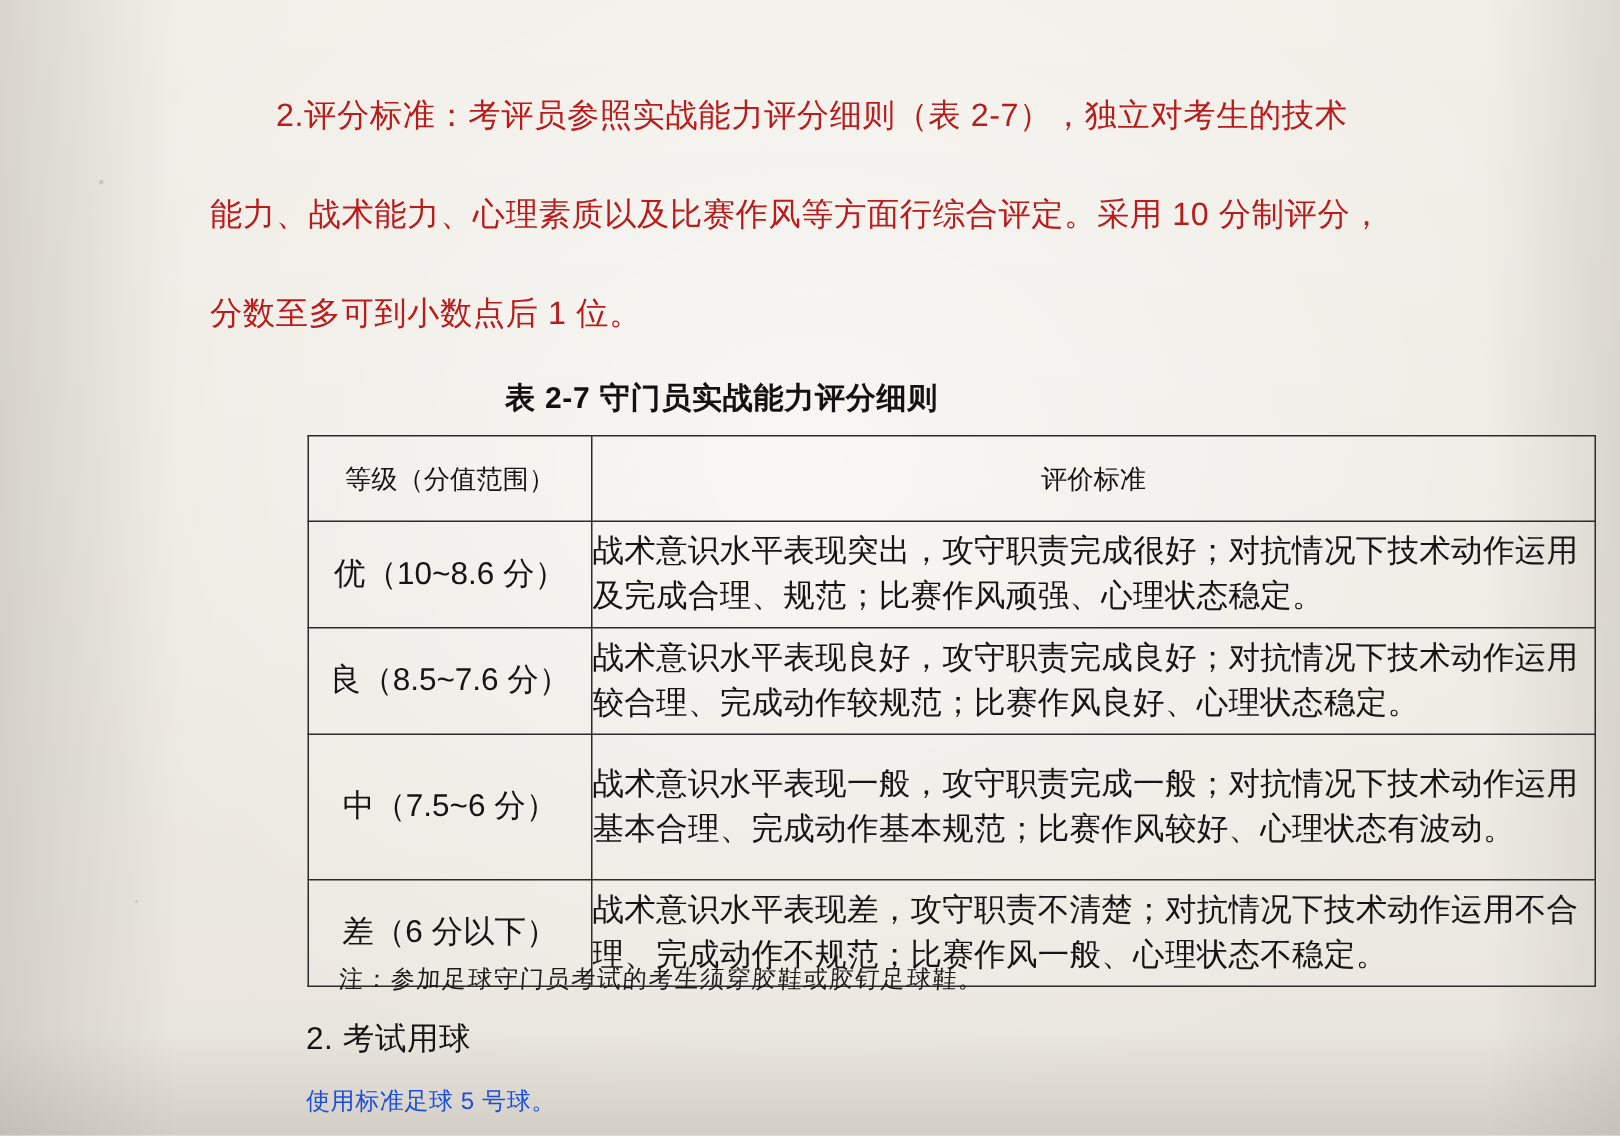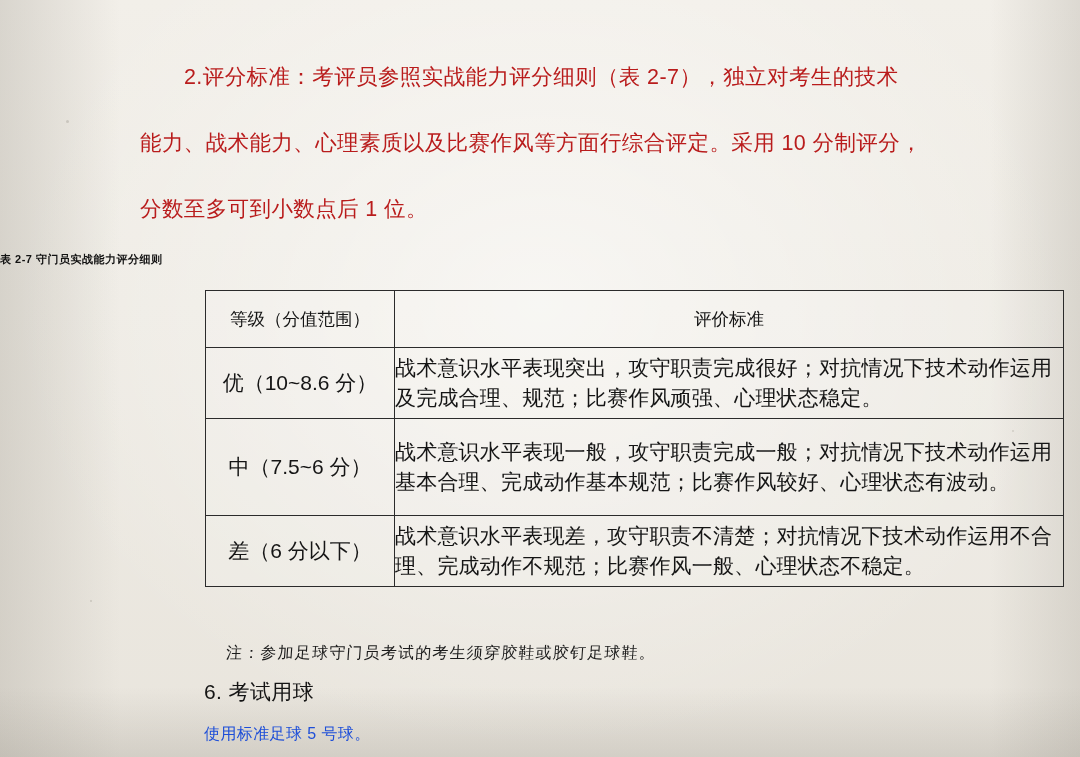--- a/index.html
+++ b/index.html
@@ -58,21 +58,22 @@
     letter-spacing: 0.4px;
   }
   .para .indent { display: inline-block; width: 44px; }
 
   
   .table-caption {
     position: absolute;
     top: 252px;
     left: 0;
     width: 962px;
-    font-size: 11px;
+    text-align: center;
+    font-size: 20px;
     font-weight: 700;
     color: #121212;
     letter-spacing: 0.5px;
   }
 
   
   table.rubric {
     position: absolute;
     left: 205px;
     top: 290px;
@@ -180,29 +181,33 @@
       <tr>
         <th class="h-level">等级（分值范围）</th>
         <th class="h-criteria">评价标准</th>
       </tr>
     </thead>
     <tbody>
       <tr class="r0">
         <td class="c-level">优（10~8.6 分）</td>
         <td class="c-desc">战术意识水平表现突出，攻守职责完成很好；对抗情况下技术动作运用及完成合理、规范；比赛作风顽强、心理状态稳定。</td>
       </tr>
+      <tr class="r1">
+        <td class="c-level">良（8.5~7.6 分）</td>
+        <td class="c-desc">战术意识水平表现良好，攻守职责完成良好；对抗情况下技术动作运用较合理、完成动作较规范；比赛作风良好、心理状态稳定。</td>
+      </tr>
       <tr class="r2">
         <td class="c-level">中（7.5~6 分）</td>
         <td class="c-desc">战术意识水平表现一般，攻守职责完成一般；对抗情况下技术动作运用基本合理、完成动作基本规范；比赛作风较好、心理状态有波动。</td>
       </tr>
       <tr class="r3">
         <td class="c-level">差（6 分以下）</td>
         <td class="c-desc">战术意识水平表现差，攻守职责不清楚；对抗情况下技术动作运用不合理、完成动作不规范；比赛作风一般、心理状态不稳定。</td>
       </tr>
     </tbody>
   </table>
 
   <div class="note">注：参加足球守门员考试的考生须穿胶鞋或胶钉足球鞋。</div>
 
-  <div class="sec-heading">6. 考试用球</div>
+  <div class="sec-heading">2. 考试用球</div>
   <div class="sec-body">使用标准足球 5 号球。</div>
 
 </div>
 
 </body></html>

